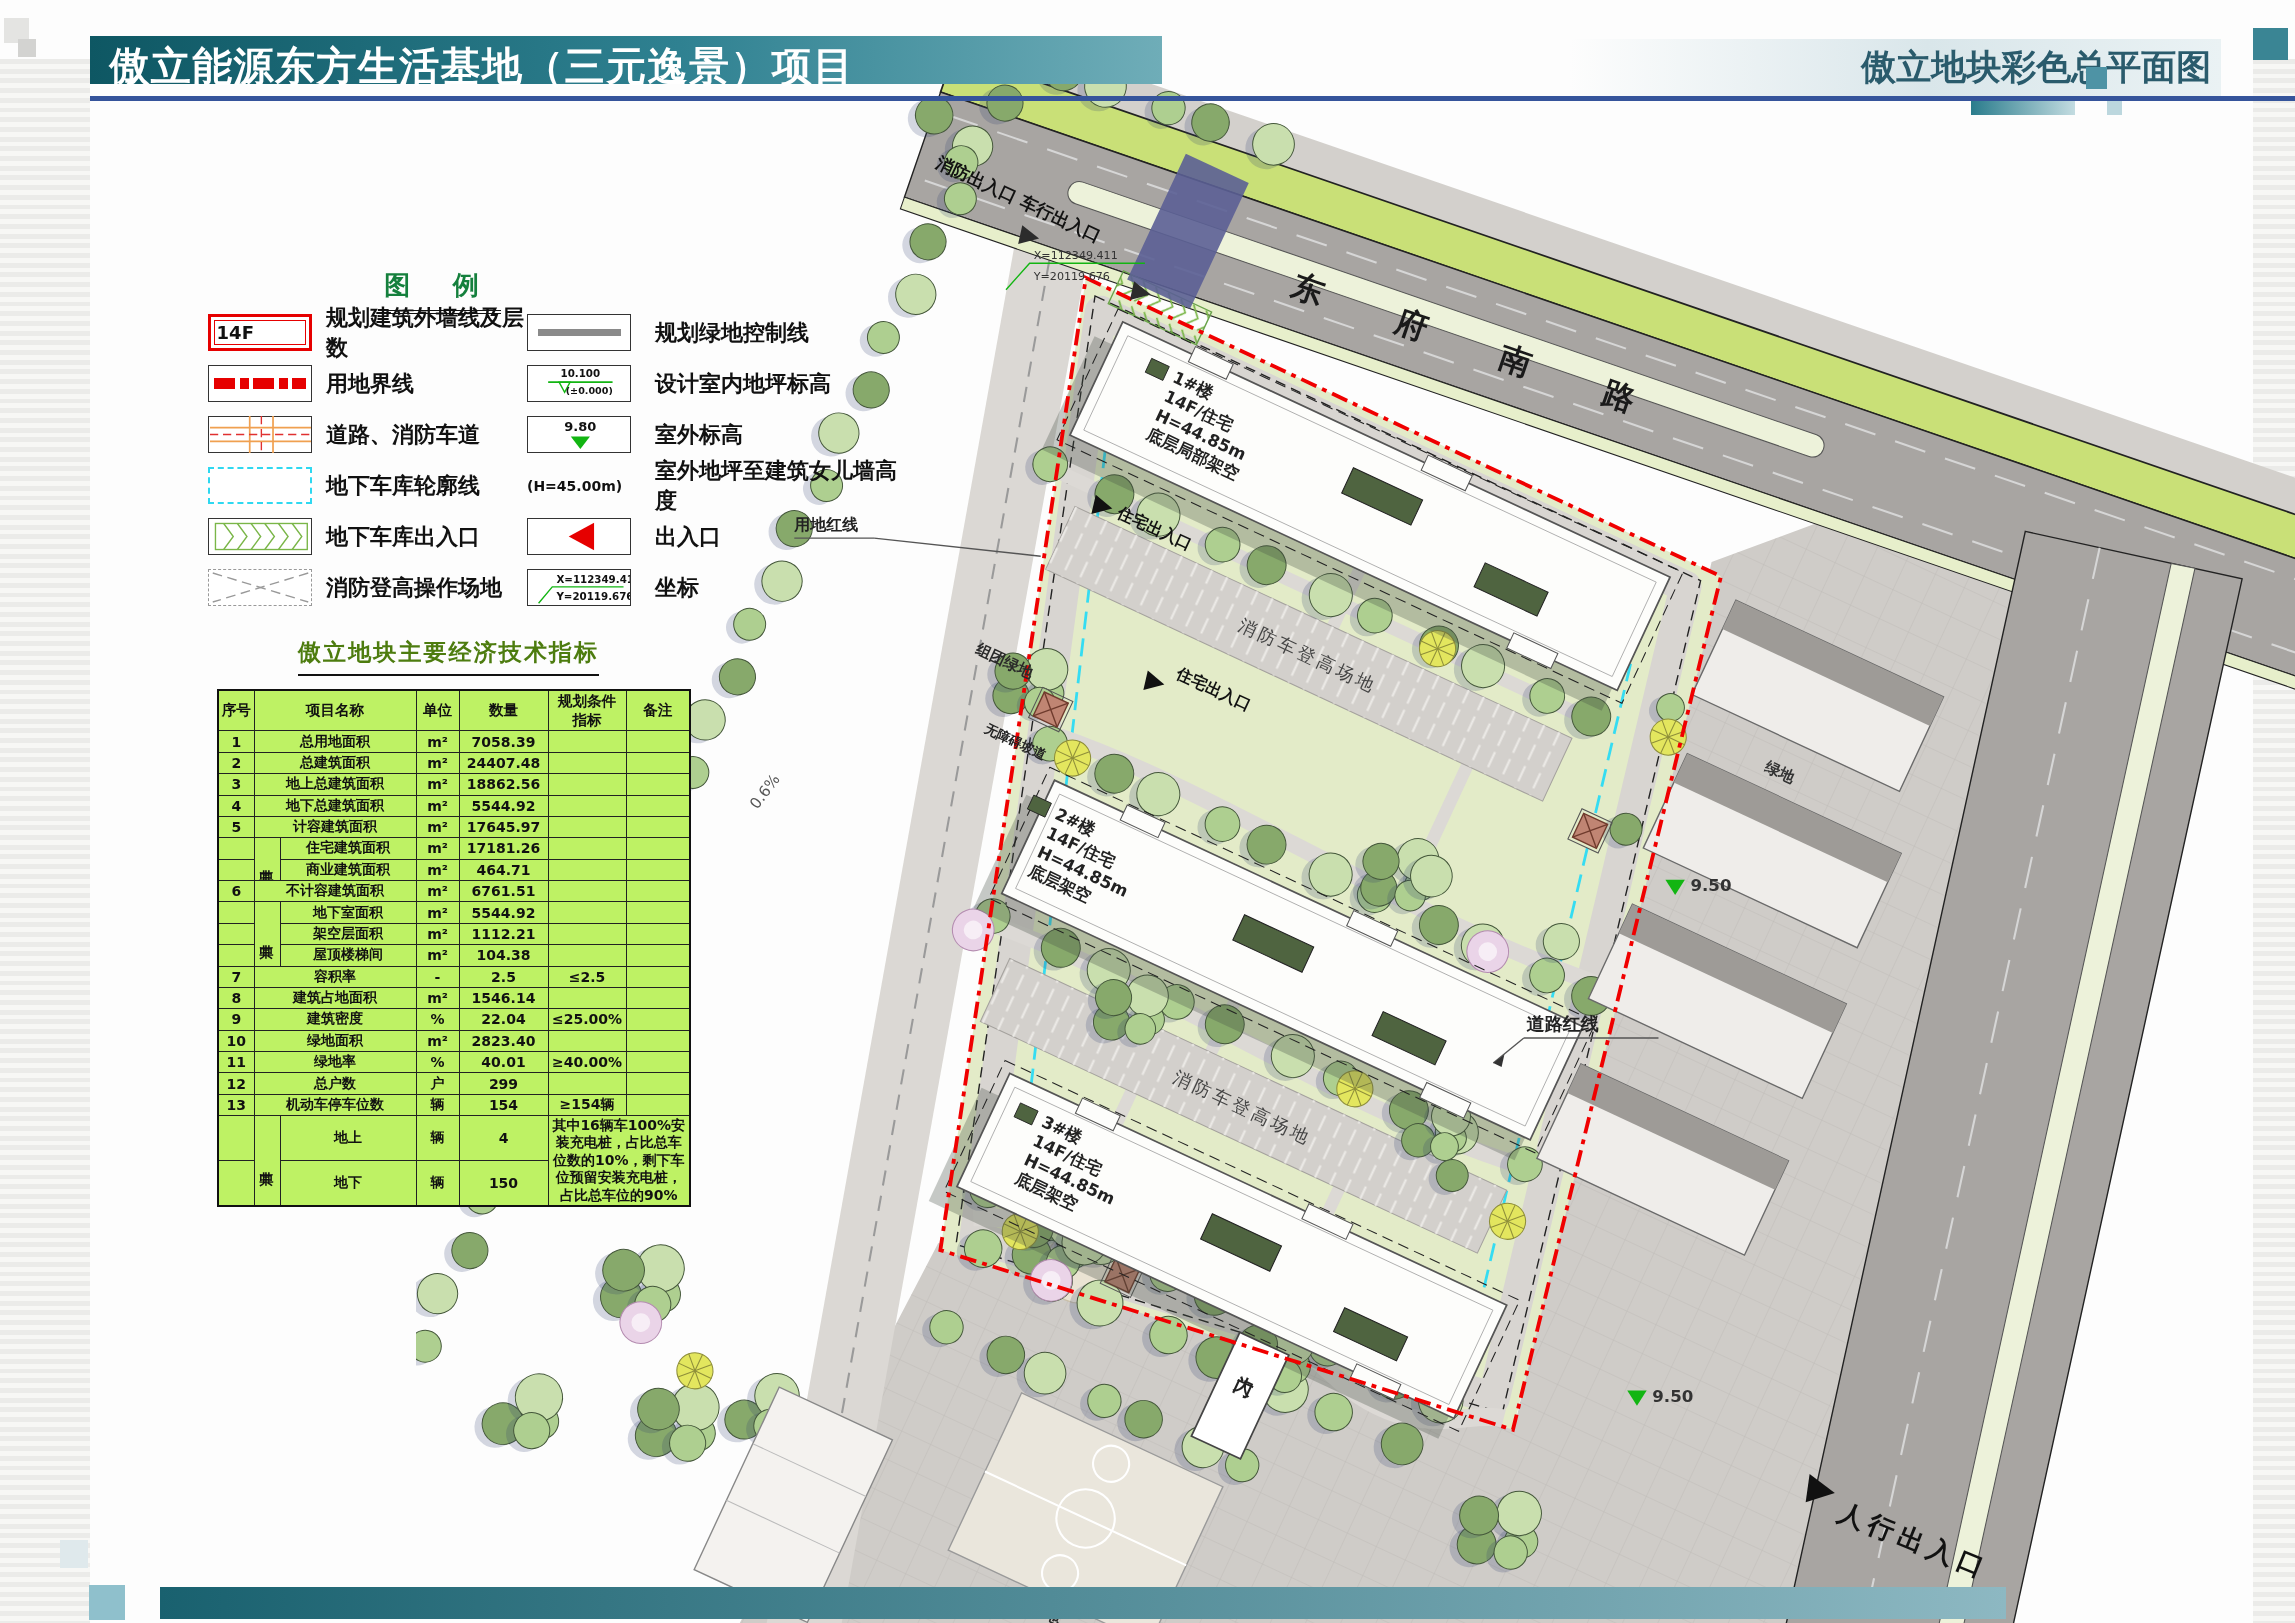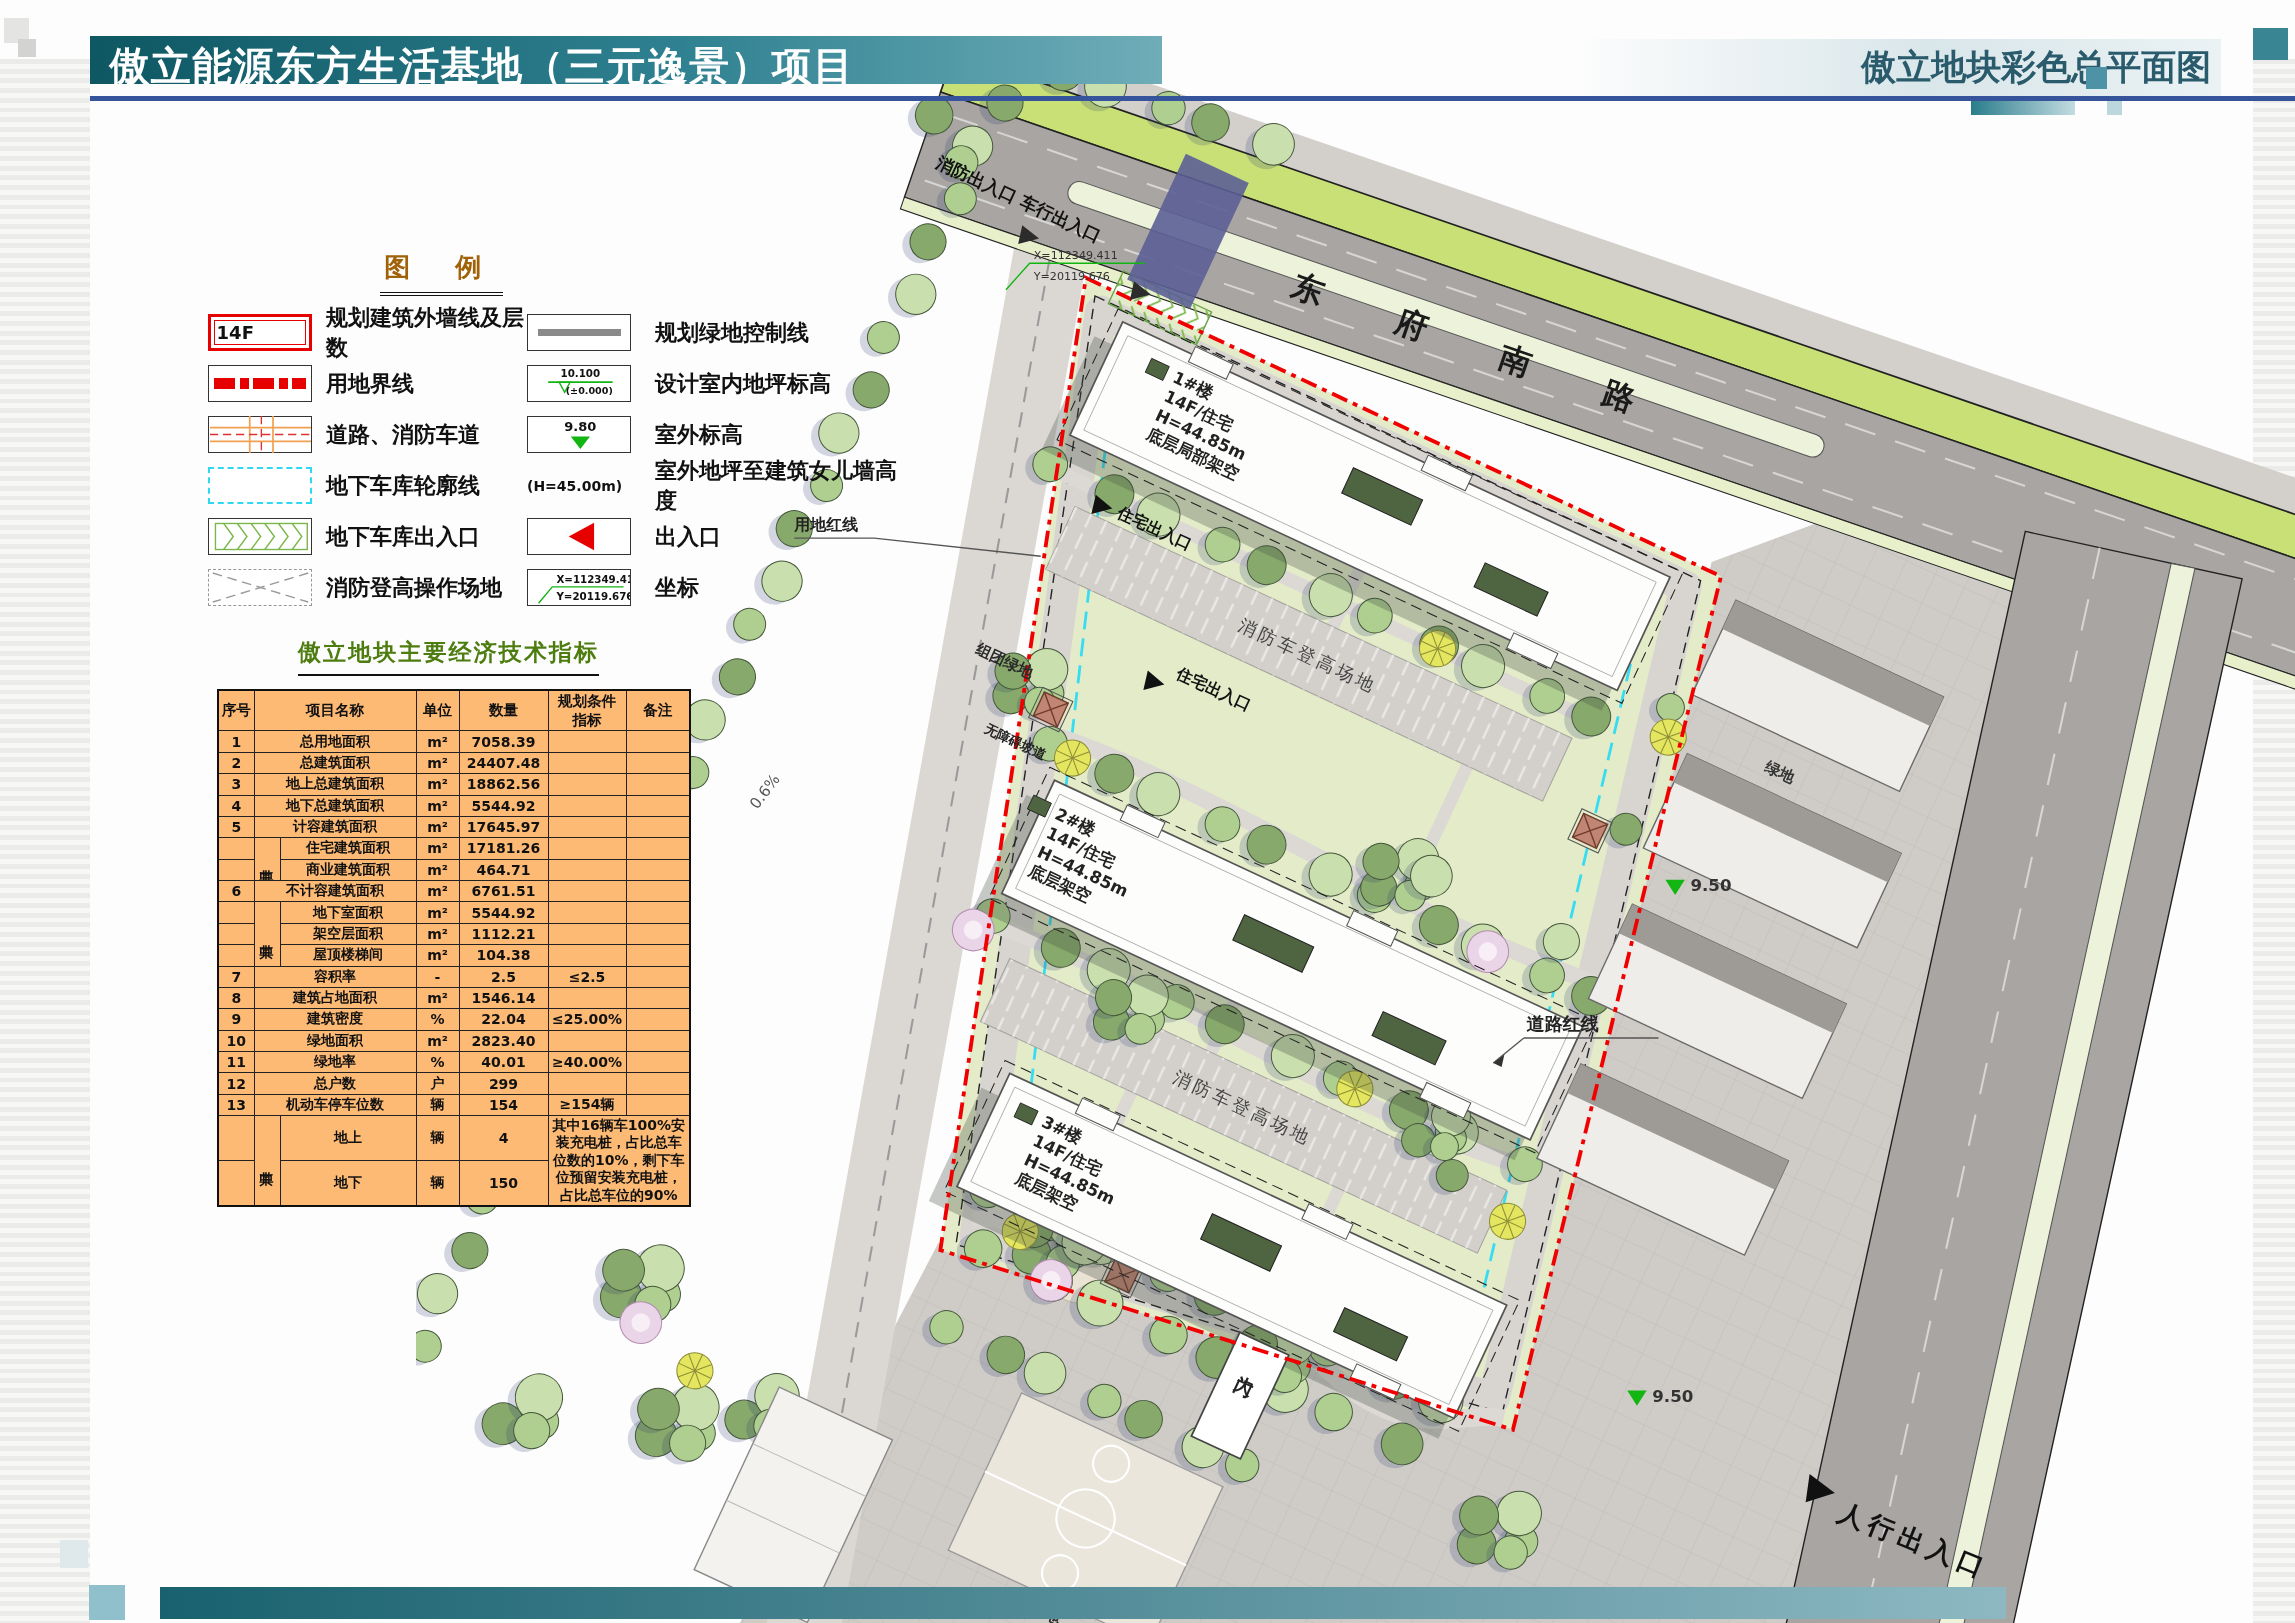--- a/index.html
+++ b/index.html
@@ -11,40 +11,40 @@
   
   #titlebar{left:90px;top:36px;width:1072px;height:48px;
     background:linear-gradient(90deg,#0e5763,#2f8191 55%,#6fadb8);
     color:#fff;font-size:40px;font-weight:bold;line-height:60px;padding-left:19.4px;box-sizing:border-box;
     letter-spacing:1.4px;white-space:nowrap;}
   #bluerule{left:90px;top:96px;width:2205px;height:4.9px;background:#35549b;}
   #righthead{left:1569px;top:39px;width:652px;height:57px;text-align:right;
     background:linear-gradient(90deg,rgba(222,234,238,0),#d9e6ea 55%,#eaf2f4);
     color:#2a5b6c;font-size:35px;font-weight:bold;line-height:57px;padding-right:9.7px;box-sizing:border-box;}
   
-  #legendtitle{left:380px;top:250px;font-size:26px;font-weight:bold;letter-spacing:18px;color:#a16207;
-    border-bottom:4.2px double #111;padding:0 4.2px 7px 4.2px;}
+  #legendtitle{left:380px;top:268px;font-size:26px;font-weight:bold;letter-spacing:18px;color:#15803d;
+    border-bottom:4.2px double #111;padding:0 4.2px 7px 4.2px;font-family:Liberation Serif, serif;}
   #legend{left:208px;top:307px;display:grid;grid-template-columns:118px 201px 128px 243px;
     grid-auto-rows:51px;align-items:center;}
   .symbox{width:104px;height:37px;border:1.4px solid #333;background:#fff;display:flex;
     align-items:center;justify-content:center;position:relative;box-sizing:border-box;}
   .leglabel{font-size:22px;color:#111;font-weight:600;}
   .bx14{border:3.5px solid #e60000;}
   .bx14 .inner{position:absolute;left:2.8px;top:2.8px;right:2.8px;bottom:2.8px;border:1px solid #e60000;}
   .bx14 .t{position:relative;font-size:18px;color:#111;font-weight:bold;margin-right:auto;padding-left:5.6px;}
   .redline{width:92px;height:11px;background:repeating-linear-gradient(90deg,#e60000 0 21px,#fff 21px 26px,#e60000 26px 35px,#fff 35px 39px);}
   .cyanbox{border:2.8px dashed #2ed8f0;}
   .dashgray{border:1.4px dashed #999;}
   .greenbar{width:83px;height:6.2px;background:#8a8a8a;}
   .hnote{font-size:14px;font-weight:bold;color:#111;}
   
   #tabletitle{left:298px;top:637px;font-size:23px;font-weight:bold;color:#4d7c0f;letter-spacing:2.1px;
     border-bottom:2.8px solid #111;padding-bottom:5.6px;}
   #ecotable{left:217px;top:689px;}
-  table.eco{border-collapse:collapse;width:472px;table-layout:fixed;background:#fdba74;}
+  table.eco{border-collapse:collapse;width:472px;table-layout:fixed;background:#bef264;}
   table.eco th,table.eco td{border:1.1px solid #222;font-size:14px;color:#111;padding:0.7px 2.1px;
     height:19px;text-align:center;font-weight:600;overflow:hidden;}
   table.eco th{font-size:14.6px;height:36px;}
   table.eco{border:2.1px solid #111;}
   td.nm{text-align:left;padding-left:4.2px;}
   td.sub{font-size:14px;}
   td.remark{font-size:9.7px;text-align:left;font-weight:500;line-height:1.25;}
   
   #notes{left:208px;top:1174px;width:403px;color:#111;}
   #notes .nt{font-size:19px;font-weight:bold;margin-bottom:4.2px;}

